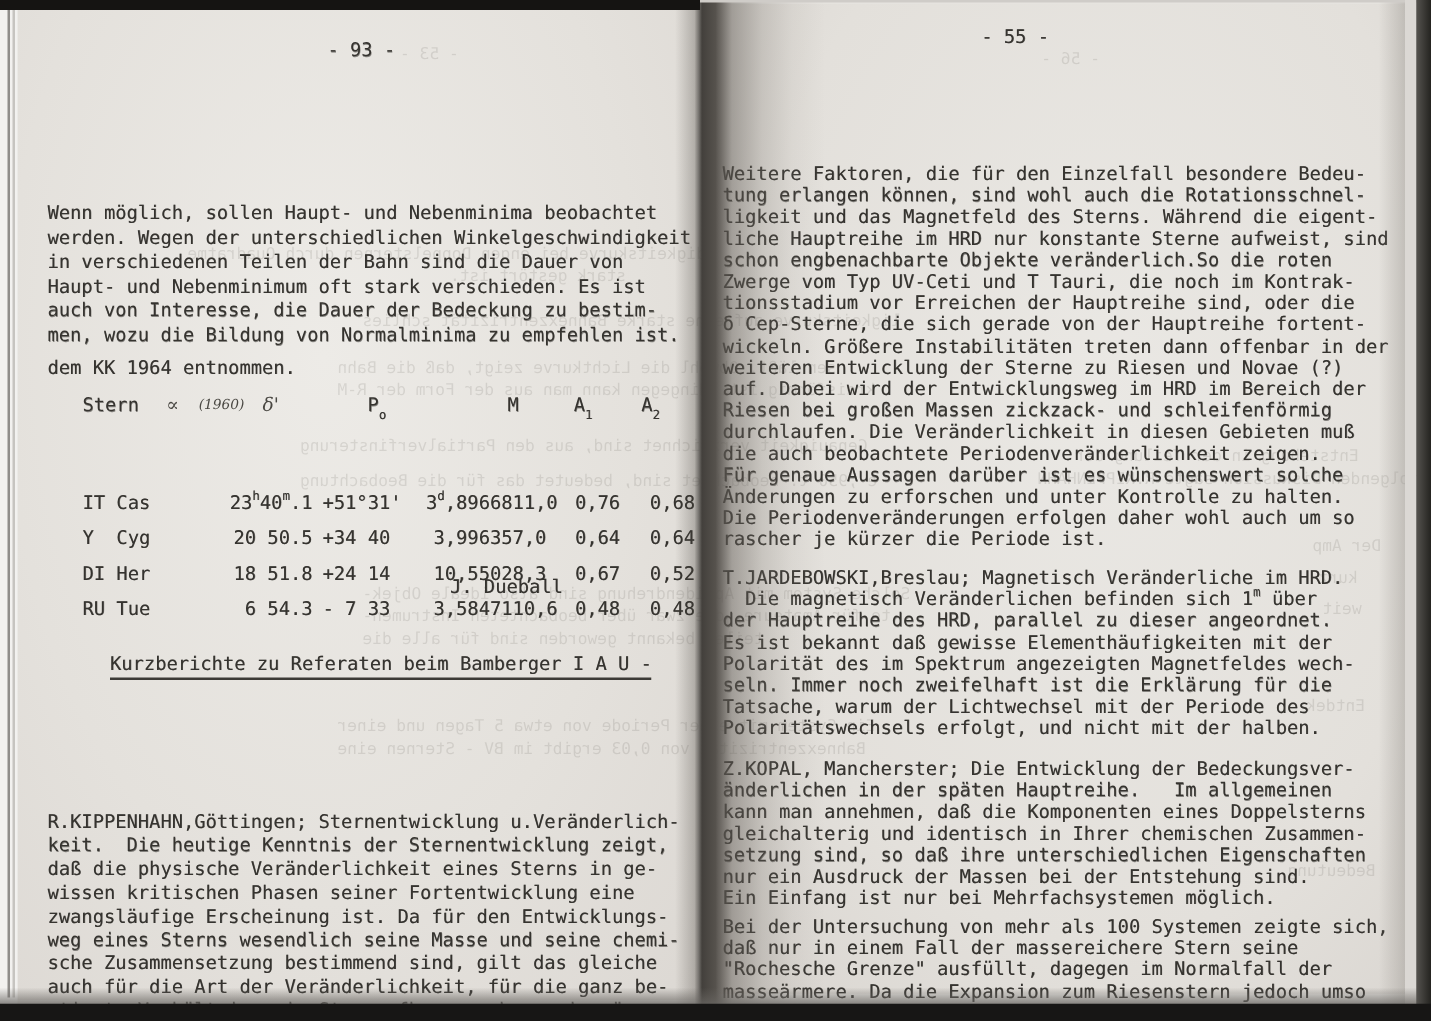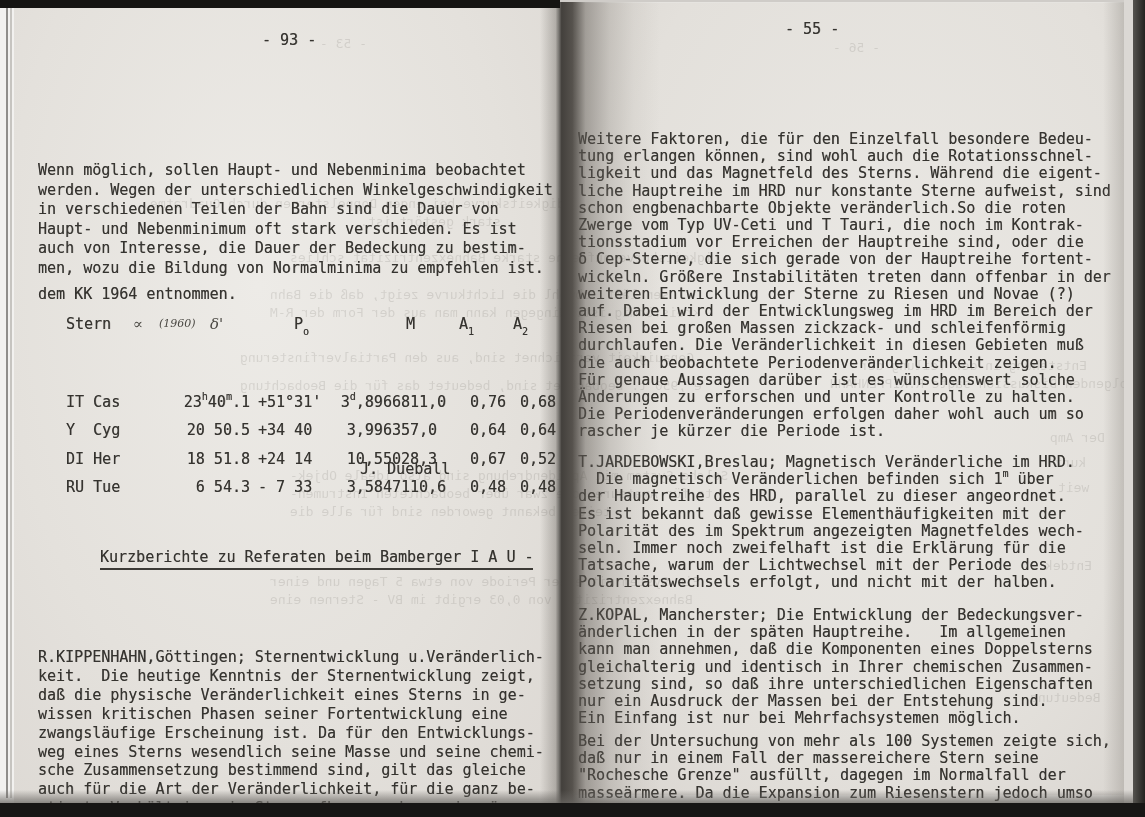--- a/index.html
+++ b/index.html
@@ -52,21 +52,21 @@
   sub{font-size:10px;line-height:0;position:relative;top:2px;}
   
   #pn-left{left:262px;top:31px;}
   #pn-right{left:785px;top:20px;}
   
   #lp1{left:38px;top:107px;}
   #lp2{left:38px;top:231px;}
   #lp3{left:38px;top:594px;}
   #signature{left:360px;top:460px;}
   .heading{border-bottom:2px solid #3c3a36;padding-bottom:2px;}
-  #heading1{left:88px;top:548px;margin-left:12px;}
+  #heading1{left:88px;top:522px;}
   #heading2{left:135px;top:549px;}
   
   #tbl-head{left:0;top:315px;width:560px;height:22px;}
   #tbl-head span{position:absolute;top:0;}
   #tbl-head span:nth-of-type(1){left:66px;}
   #tbl-head span:nth-of-type(2){left:133px;}
   #tbl-head span:nth-of-type(3){left:159px;}
   #tbl-head span:nth-of-type(4){left:210px;}
   #tbl-head span:nth-of-type(5){left:294px;}
   #tbl-head span:nth-of-type(6){left:406px;}
@@ -76,21 +76,21 @@
         text-shadow:none;font-size:15px;}
   .hand-small{font-size:11px;top:2px !important;}
   #tbl-rows{left:0;top:339px;width:598px;}
   .trow{position:relative;height:28.4px;}
   .trow span{position:absolute;top:0;white-space:pre;}
   .trow span:nth-of-type(1){left:66px;width:84px;}
   .trow span:nth-of-type(2){left:150px;width:100px;text-align:right;}
   .trow span:nth-of-type(3){left:258px;width:90px;}
   .trow span:nth-of-type(4){left:320px;width:90px;text-align:right;}
   .trow span:nth-of-type(5){left:410px;width:44px;text-align:left;}
-  .trow span:nth-of-type(6){left:460px;width:46px;text-align:right;}
+  .trow span:nth-of-type(6){left:460px;width:46px;text-align:left;}
   .trow span:nth-of-type(7){left:510px;width:46px;text-align:right;}
   
   .ghost{position:absolute;z-index:2;font-family:"DejaVu Sans Mono",monospace;
          font-size:13px;color:#56524b;opacity:.14;transform:scaleX(-1);
          filter:blur(.4px);white-space:pre;}
 </style>
 </head>
 <body>
 
 <div id="stage">

